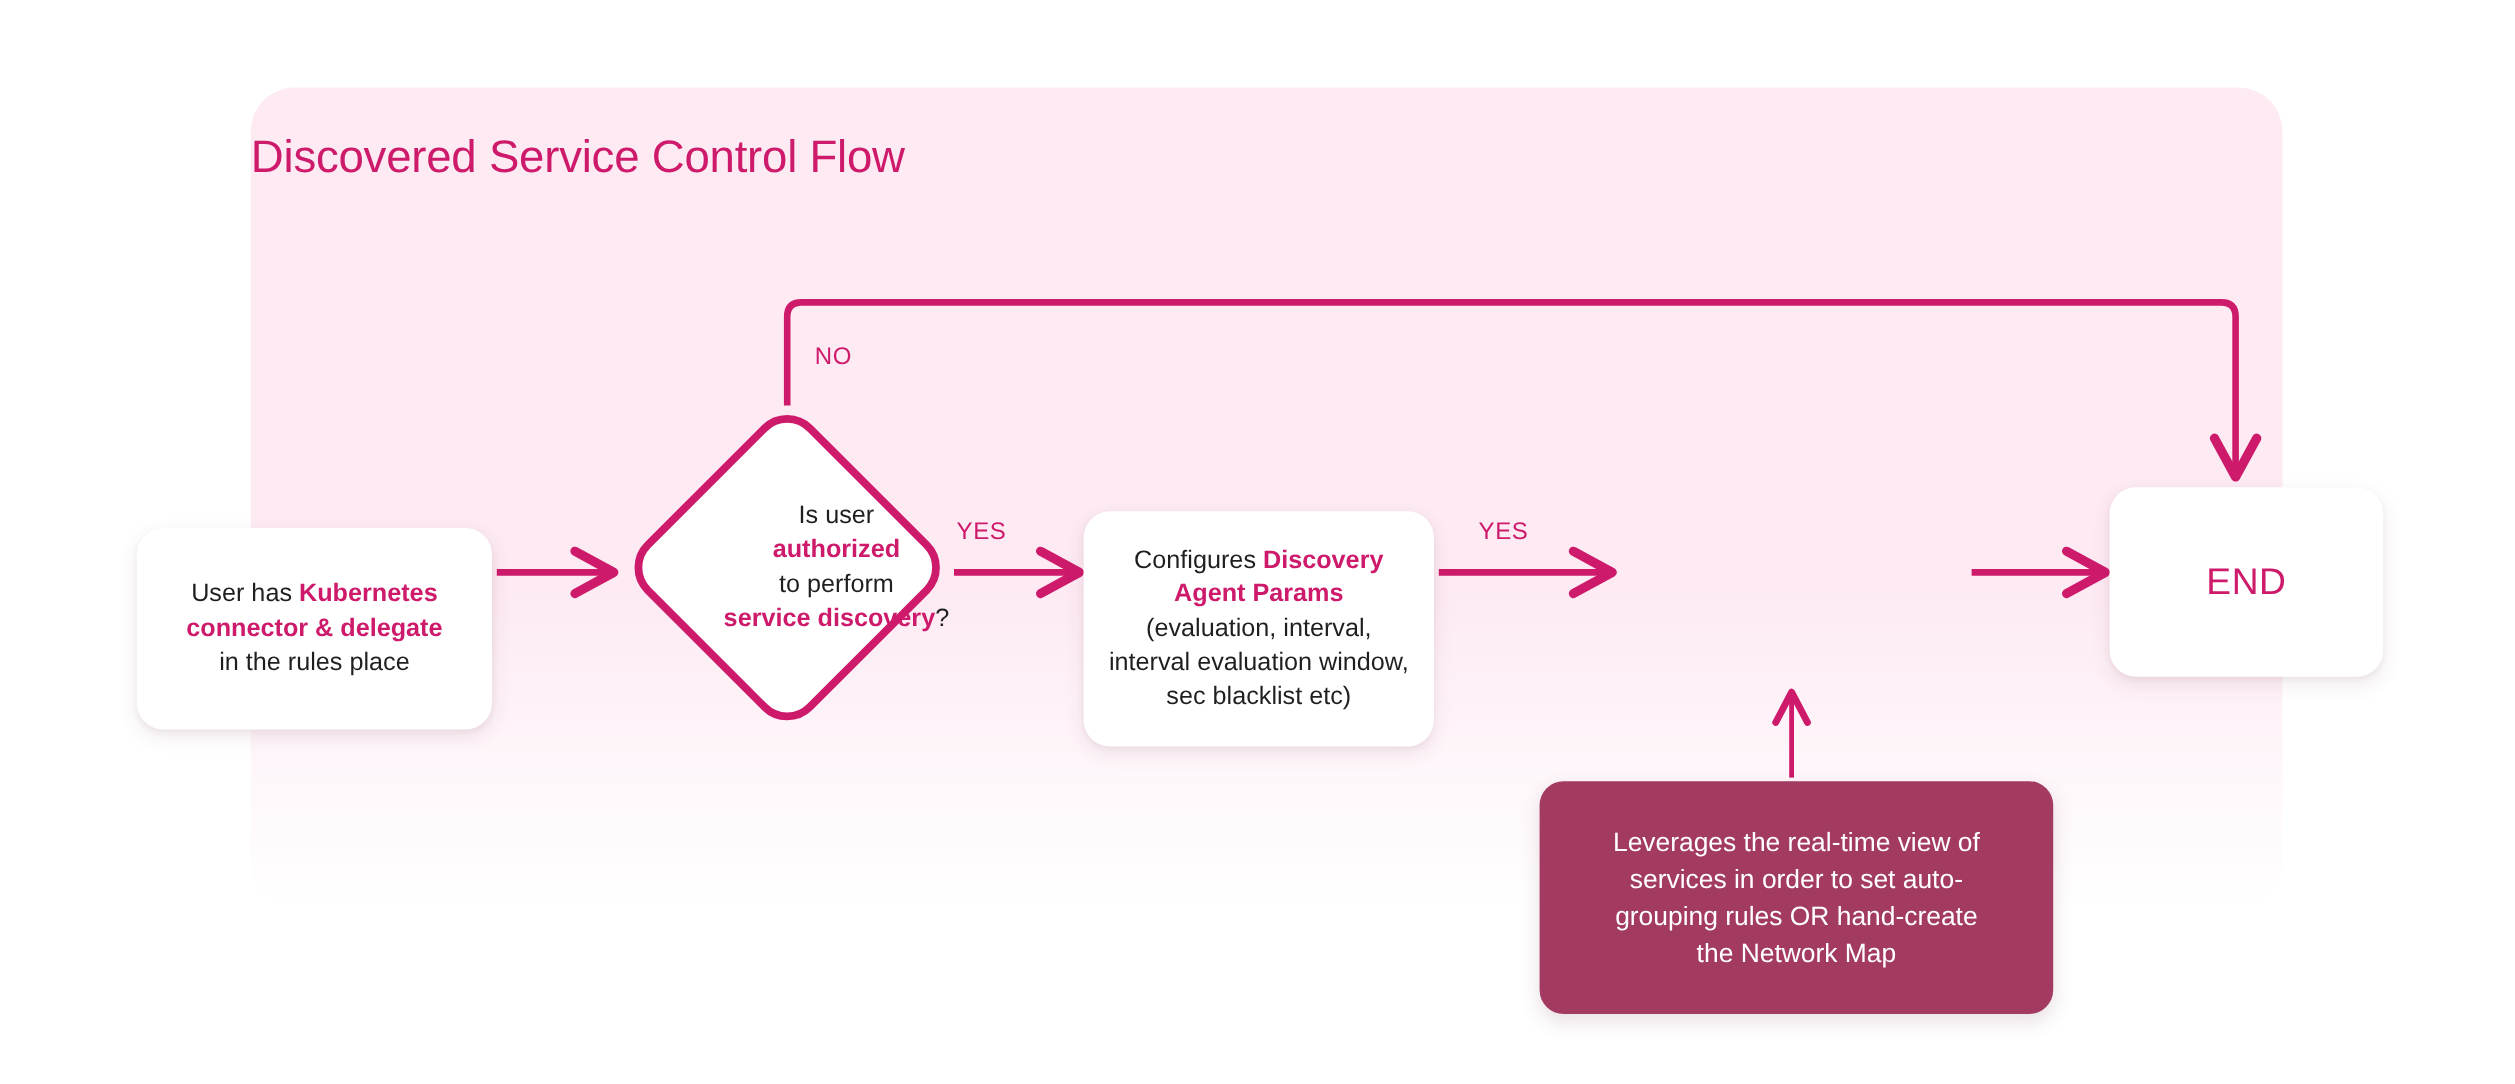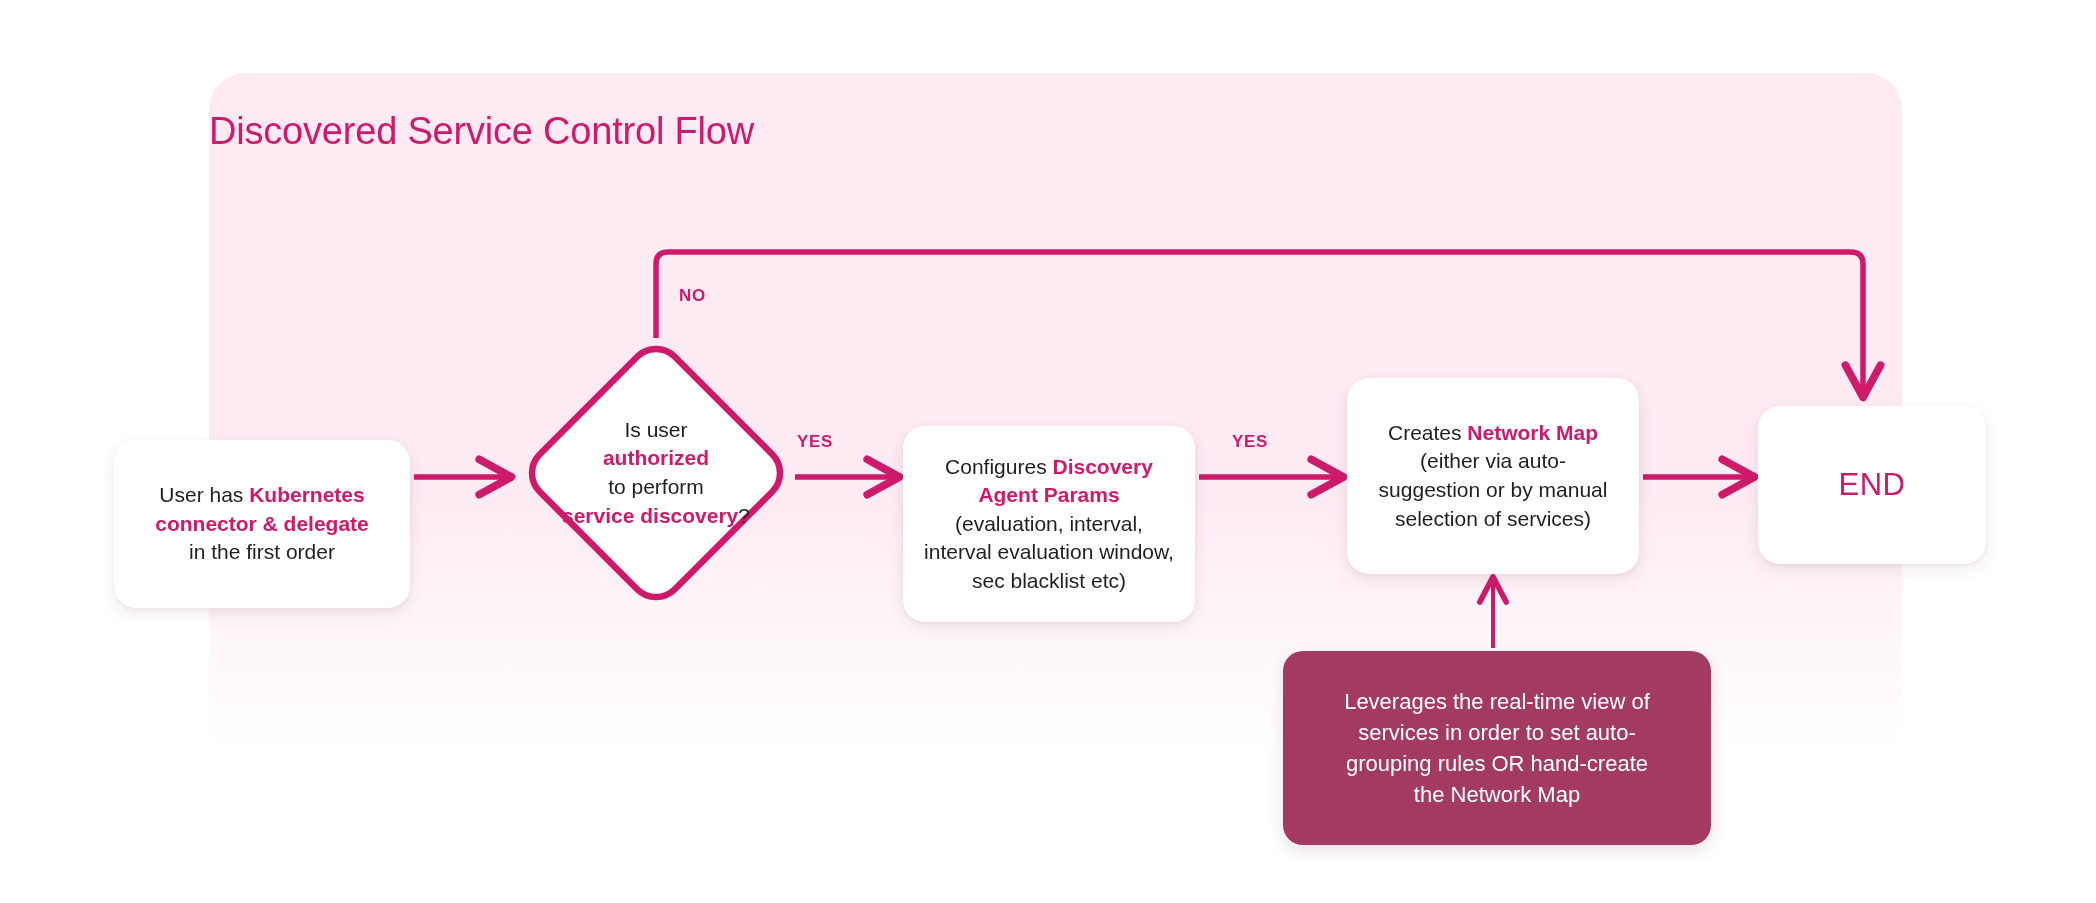--- a/index.html
+++ b/index.html
@@ -91,21 +91,21 @@
     height: 100%;
   }
   #node-decision .diamond-label {
     position: absolute;
     left: 0;
     top: 0;
     width: 100%;
     height: 100%;
     display: flex;
     align-items: center;
-    justify-content: center;
+    justify-content: flex-end;
     text-align: center;
     font-size: 21px;
     line-height: 1.36;
     color: #1f1f1f;
   }
 
   
   #node-configure {
     left: 903px;
     top: 378px;
@@ -157,22 +157,22 @@
     width: 2046px;
     font-size: 38px;
     font-weight: normal;
     color: #ce1a6b;
     letter-spacing: -0.2px;
   }
 
   
   .edge-label {
     position: absolute;
-    font-size: 17px;
-    font-weight: bold;
+    font-size: 20px;
+    font-weight: normal;
     color: #ce1a6b;
     letter-spacing: 0.6px;
   }
   #label-no   { left: 679px;  top: 286px; }
   #label-yes1 { left: 797px;  top: 432px; }
   #label-yes2 { left: 1232px; top: 432px; }
 </style>
 </head>
 <body>
 
@@ -206,21 +206,21 @@
   </svg>
 
   <div class="edge-label" id="label-no">NO</div>
   <div class="edge-label" id="label-yes1">YES</div>
   <div class="edge-label" id="label-yes2">YES</div>
 
   <div class="node" id="node-start">
     <div class="txt">
       <span>User has </span><span class="hl">Kubernetes</span><br>
       <span class="hl">connector &amp; delegate</span><br>
-      <span>in the first order</span>
+      <span>in the rules place</span>
     </div>
   </div>
 
   <div id="node-decision">
     <svg class="diamond-shape" viewBox="0 0 270 270">
       <path d="M 135 11
                Q 146 11 153.8 18.8
                L 251.2 116.2
                Q 259 124 259 135
                Q 259 146 251.2 153.8
@@ -246,28 +246,20 @@
   <div class="node" id="node-configure">
     <div class="txt">
       <span>Configures </span><span class="hl">Discovery</span><br>
       <span class="hl">Agent Params</span><br>
       <span>(evaluation, interval,</span><br>
       <span>interval evaluation window,</span><br>
       <span>sec blacklist etc)</span>
     </div>
   </div>
 
-  <div class="node" id="node-networkmap">
-    <div class="txt">
-      <span>Creates </span><span class="hl">Network Map</span><br>
-      <span>(either via auto-</span><br>
-      <span>suggestion or by manual</span><br>
-      <span>selection of services)</span>
-    </div>
-  </div>
 
   <div class="node" id="node-note">
     <div class="txt">
       <span>Leverages the real-time view of</span><br>
       <span>services in order to set auto-</span><br>
       <span>grouping rules OR hand-create</span><br>
       <span>the Network Map</span>
     </div>
   </div>
 

